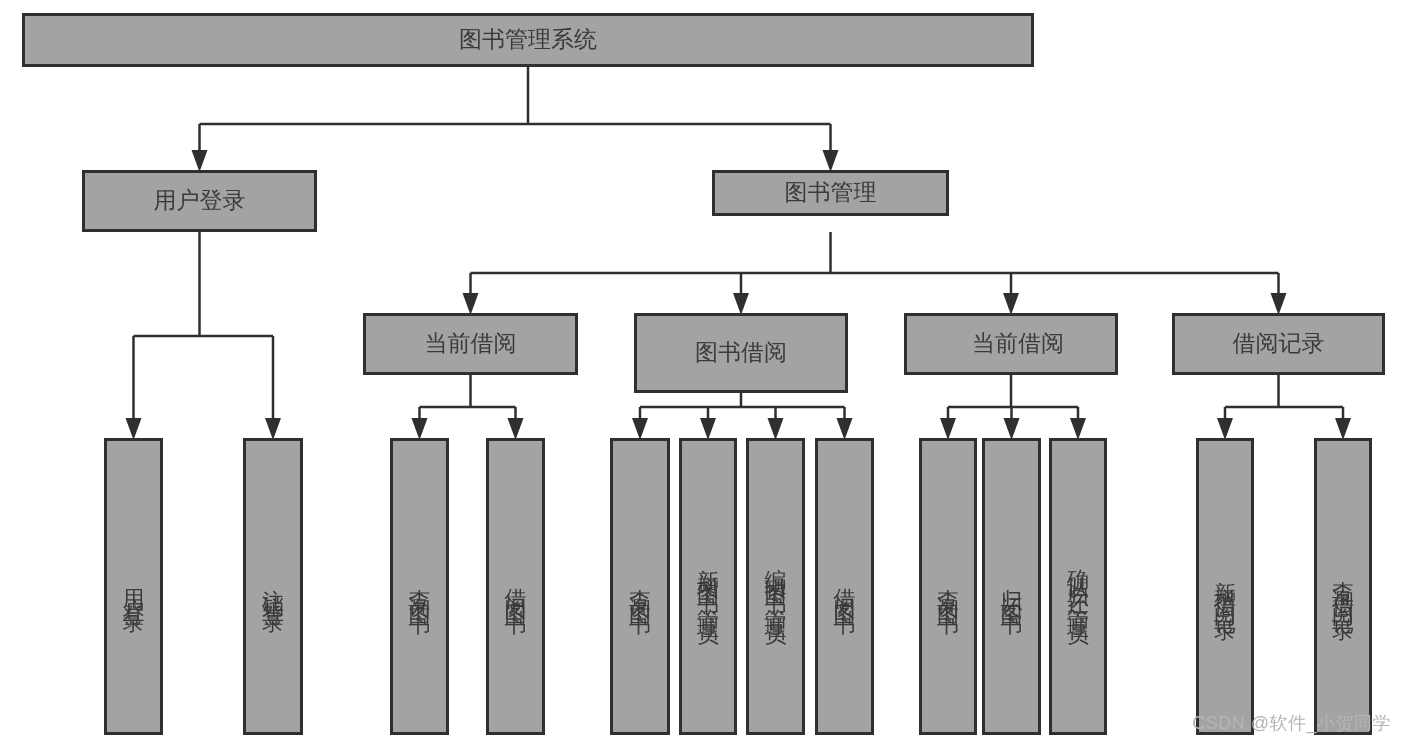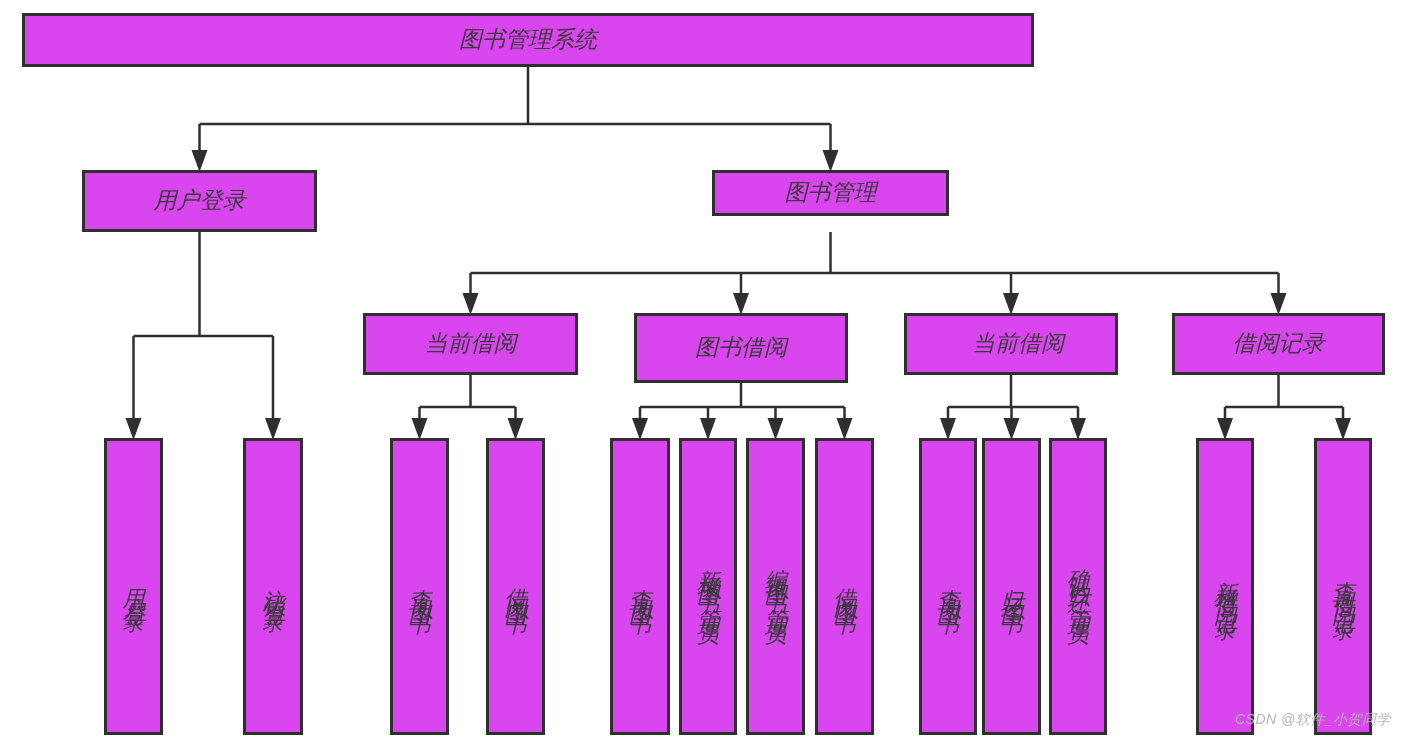--- a/index.html
+++ b/index.html
@@ -14,51 +14,49 @@
   #connector-layer {
     position: absolute;
     left: 0; top: 0;
     width: 1405px; height: 747px;
     z-index: 1;
   }
   .node {
     position: absolute;
     box-sizing: border-box;
     border: 3px solid var(--line, #2f2f2f);
-    background: #d946ef;
+    background: #a3a3a3;
     display: flex;
     align-items: center;
     justify-content: center;
     z-index: 2;
-    font-style: italic;
   }
   .node .lbl {
     color: var(--text, #3a3a3a);
     font-size: 23px;
     line-height: 1.2;
     white-space: nowrap;
   }
   .node.v .lbl {
     writing-mode: vertical-rl;
     text-orientation: mixed;
     font-size: 22px;
     letter-spacing: 8px;
     line-height: 1.1;
     white-space: normal;
   }
   #watermark {
     position: absolute;
     top: 711px;
     right: 14px;
     z-index: 5;
-    font-size: 14px;
+    font-size: 18px;
     letter-spacing: 0.5px;
     color: var(--wm, #b5b5b5);
     white-space: nowrap;
-    font-style: italic;
   }
 </style>
 </head>
 <body>
 
 <div id="canvas">
   <svg id="connector-layer" xmlns="http://www.w3.org/2000/svg" viewBox="0 0 1405 747">
       <line x1="528" y1="67" x2="528" y2="124" stroke="#2f2f2f" stroke-width="2.5"></line>
       <line x1="199.5" y1="124" x2="830.5" y2="124" stroke="#2f2f2f" stroke-width="2.5"></line>
       <line x1="199.5" y1="124" x2="199.5" y2="153" stroke="#2f2f2f" stroke-width="2.5"></line>
@@ -118,21 +116,21 @@
       </div>
       <div class="node" style="left: 82px; top: 170px; width: 235px; height: 62px;">
         <span class="lbl">用户登录</span>
       </div>
       <div class="node" style="left: 712px; top: 170px; width: 237px; height: 46px;">
         <span class="lbl">图书管理</span>
       </div>
       <div class="node" style="left: 363px; top: 313px; width: 215px; height: 62px;">
         <span class="lbl">当前借阅</span>
       </div>
-      <div class="node" style="left: 634px; top: 313px; width: 214px; height: 70px;">
+      <div class="node" style="left: 634px; top: 313px; width: 214px; height: 80px;">
         <span class="lbl">图书借阅</span>
       </div>
       <div class="node" style="left: 904px; top: 313px; width: 214px; height: 62px; padding-left: 14px;">
         <span class="lbl">当前借阅</span>
       </div>
       <div class="node" style="left: 1172px; top: 313px; width: 213px; height: 62px;">
         <span class="lbl">借阅记录</span>
       </div>
       <div class="node v" style="left: 104px; top: 438px; width: 59px; height: 297px;">
         <span class="lbl">用户登录</span>

